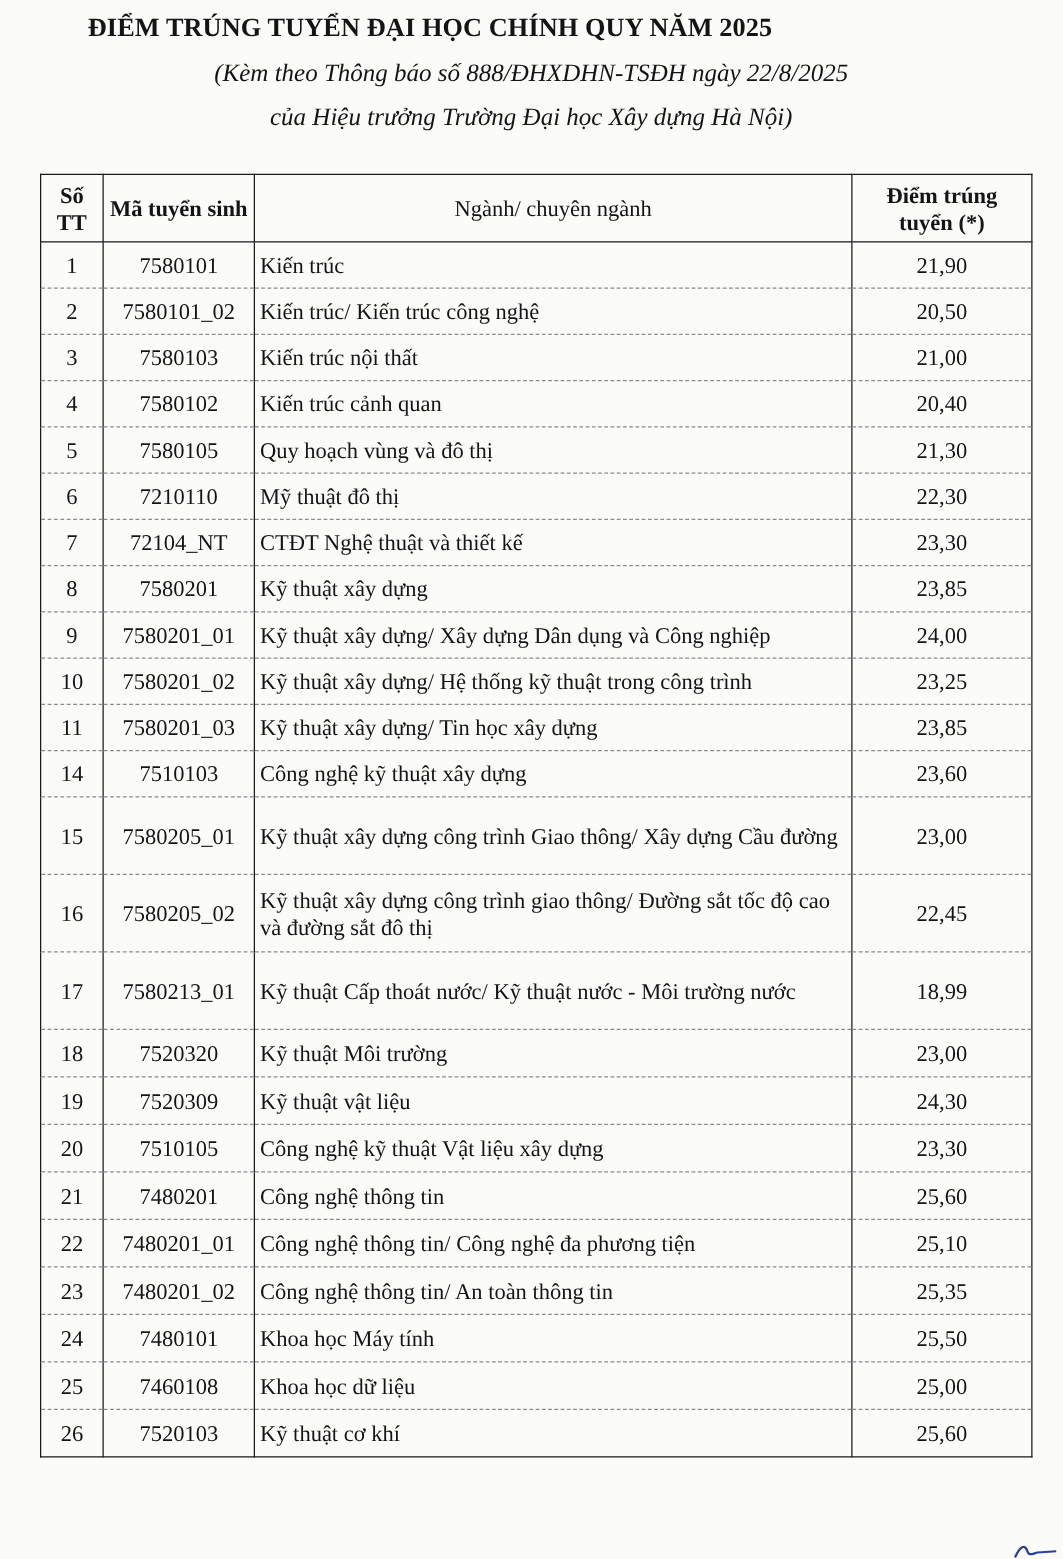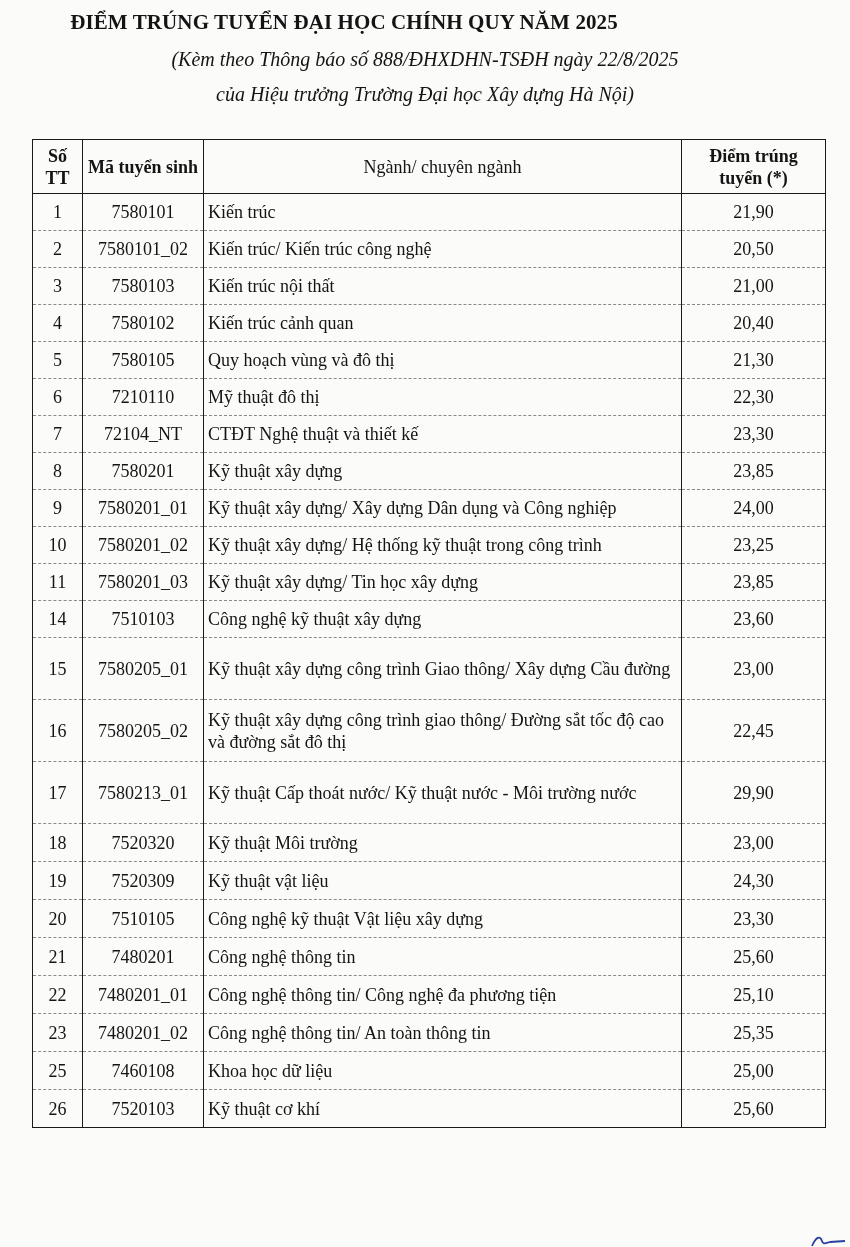--- a/index.html
+++ b/index.html
@@ -159,21 +159,21 @@
       <tr class="tall">
         <td class="stt">16</td>
         <td class="code">7580205_02</td>
         <td class="major">Kỹ thuật xây dựng công trình giao thông/ Đường sắt tốc độ cao và đường sắt đô thị</td>
         <td class="score">22,45</td>
       </tr>
       <tr class="tall">
         <td class="stt">17</td>
         <td class="code">7580213_01</td>
         <td class="major">Kỹ thuật Cấp thoát nước/ Kỹ thuật nước - Môi trường nước</td>
-        <td class="score">29,90</td>
+        <td class="score">18,99</td>
       </tr>
       <tr class="late">
         <td class="stt">18</td>
         <td class="code">7520320</td>
         <td class="major">Kỹ thuật Môi trường</td>
         <td class="score">23,00</td>
       </tr>
       <tr class="late">
         <td class="stt">19</td>
         <td class="code">7520309</td>
@@ -198,20 +198,26 @@
         <td class="major">Công nghệ thông tin/ Công nghệ đa phương tiện</td>
         <td class="score">25,10</td>
       </tr>
       <tr class="late">
         <td class="stt">23</td>
         <td class="code">7480201_02</td>
         <td class="major">Công nghệ thông tin/ An toàn thông tin</td>
         <td class="score">25,35</td>
       </tr>
       <tr class="late">
+        <td class="stt">24</td>
+        <td class="code">7480101</td>
+        <td class="major">Khoa học Máy tính</td>
+        <td class="score">25,50</td>
+      </tr>
+      <tr class="late">
         <td class="stt">25</td>
         <td class="code">7460108</td>
         <td class="major">Khoa học dữ liệu</td>
         <td class="score">25,00</td>
       </tr>
       <tr class="late">
         <td class="stt">26</td>
         <td class="code">7520103</td>
         <td class="major">Kỹ thuật cơ khí</td>
         <td class="score">25,60</td>

